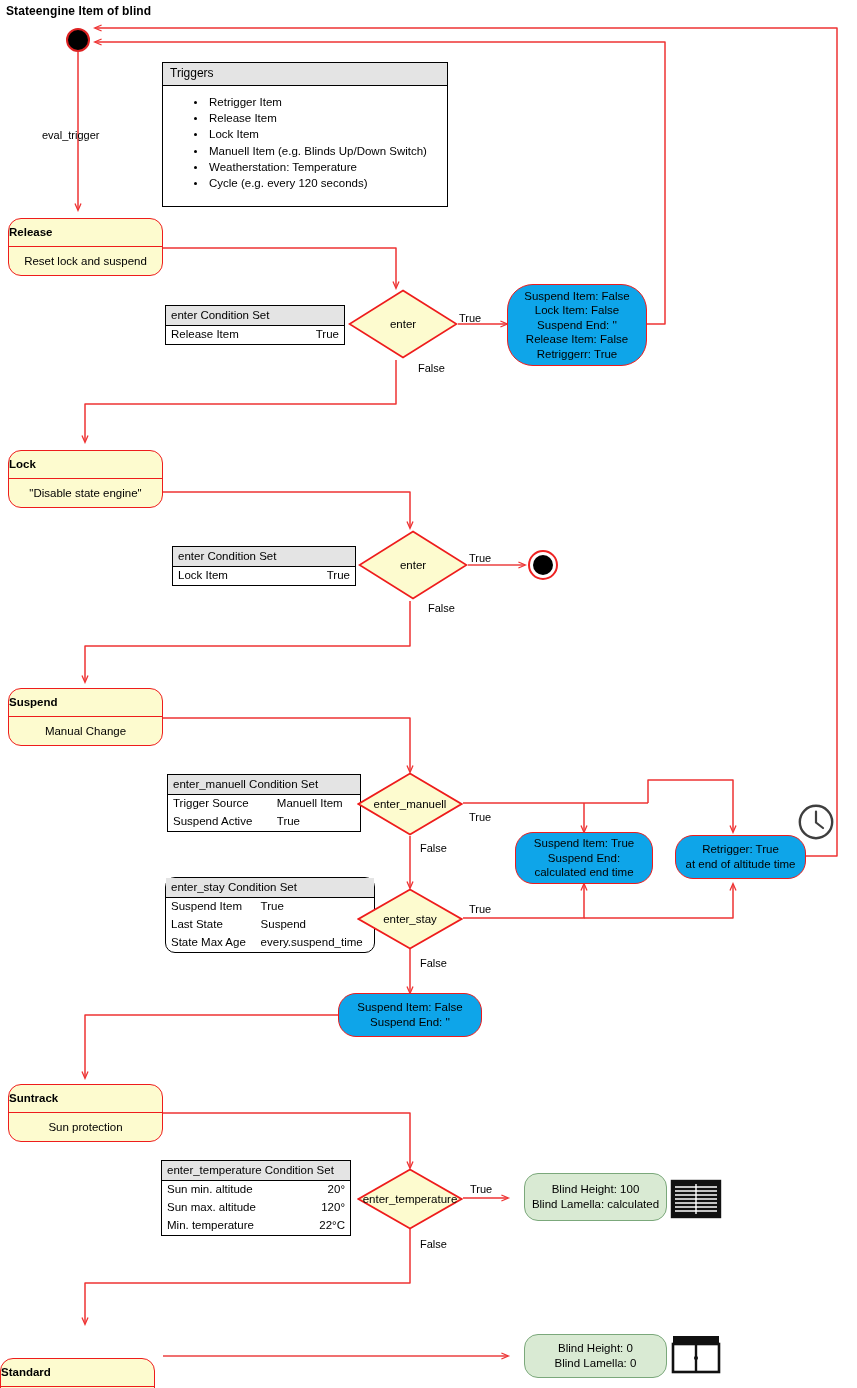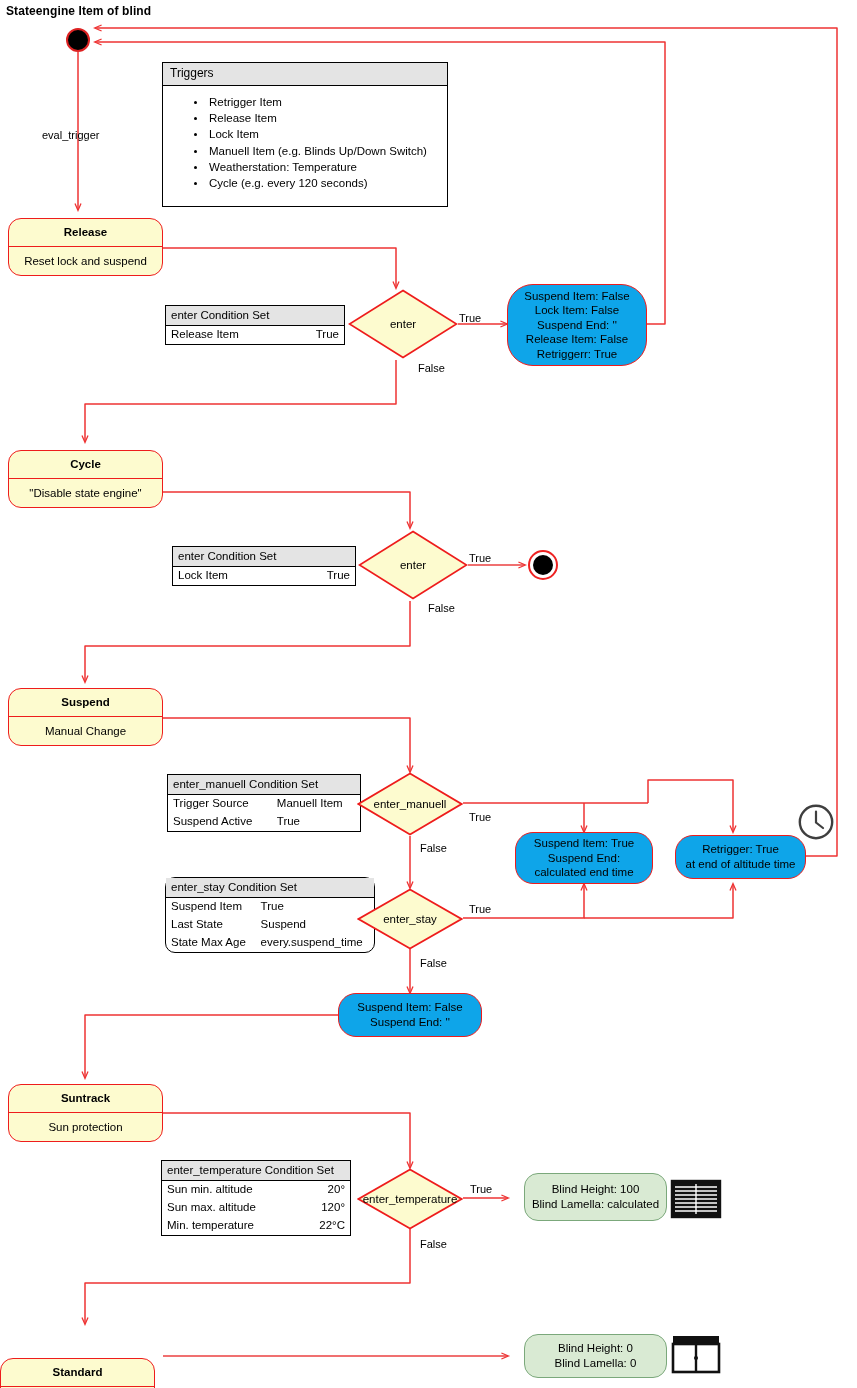--- a/index.html
+++ b/index.html
@@ -71,21 +71,20 @@
     position: absolute;
     box-sizing: border-box;
     background: #fdfbcf;
     border: 1.6px solid #ee1c1c;
     border-radius: 13px;
     overflow: hidden;
   }
   .state-node .state-title {
     height: 27px;
     line-height: 27px;
-    text-align: center;
     font-size: 11.5px;
     font-weight: bold;
     color: #000000;
     border-bottom: 1.4px solid #ee1c1c;
   }
   .state-node .state-body {
     height: 28px;
     line-height: 28px;
     text-align: center;
     font-size: 11.5px;
@@ -310,21 +309,21 @@
   <div class="edge-label" style="left:459px; top:312px;">True</div>
   <div class="edge-label" style="left:418px; top:362px;">False</div>
 
   <div class="action-node big-round" style="left:507px; top:284px; width:140px; height:82px;">Suspend Item: False
 Lock Item: False
 Suspend End: ''
 Release Item: False
 Retriggerr: True</div>
 
   <div class="state-node" style="left:8px; top:450px; width:155px; height:58px;">
-    <div class="state-title">Cycle</div>
+    <div class="state-title">Lock</div>
     <div class="state-body">"Disable state engine"</div>
   </div>
 
   <div class="cond-set" style="left:172px; top:546px; width:184px;">
     <div class="cs-head">enter Condition Set</div>
     <table>
       <tbody>
           <tr>
         <td class="v">Lock Item</td>
         <td class="vr">True</td>

